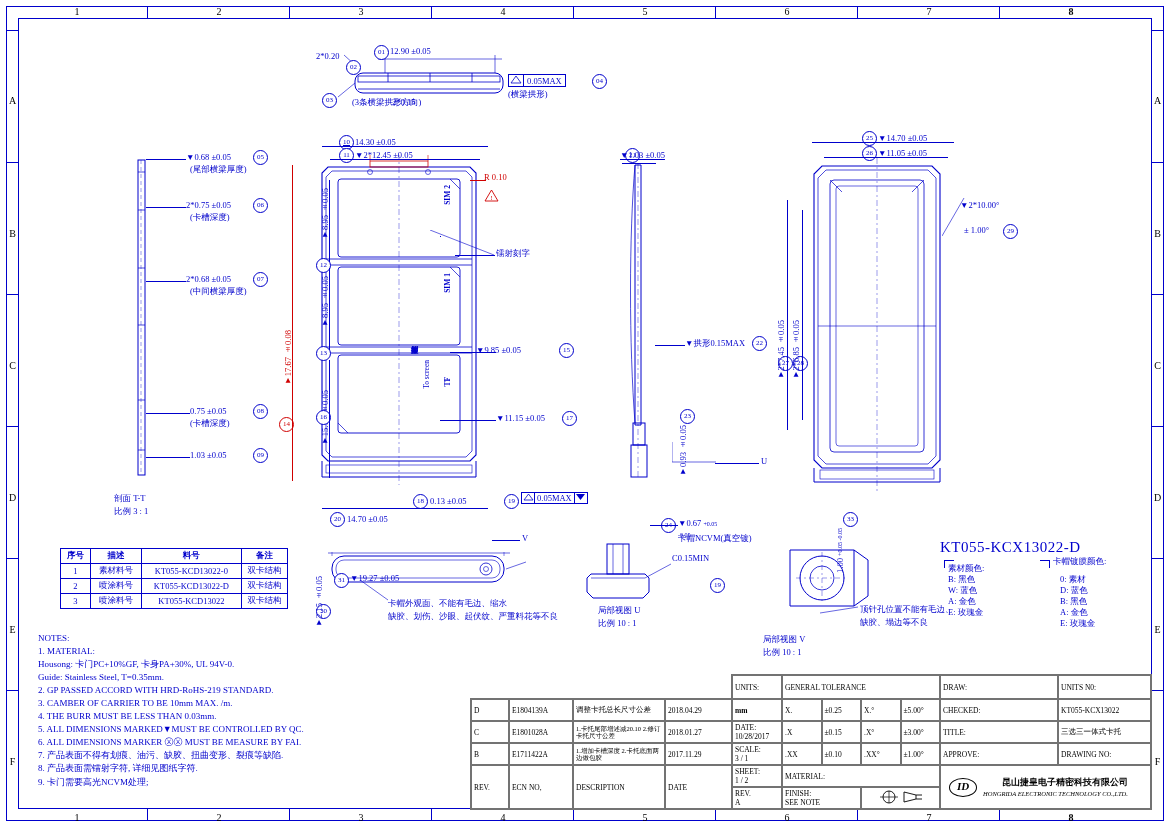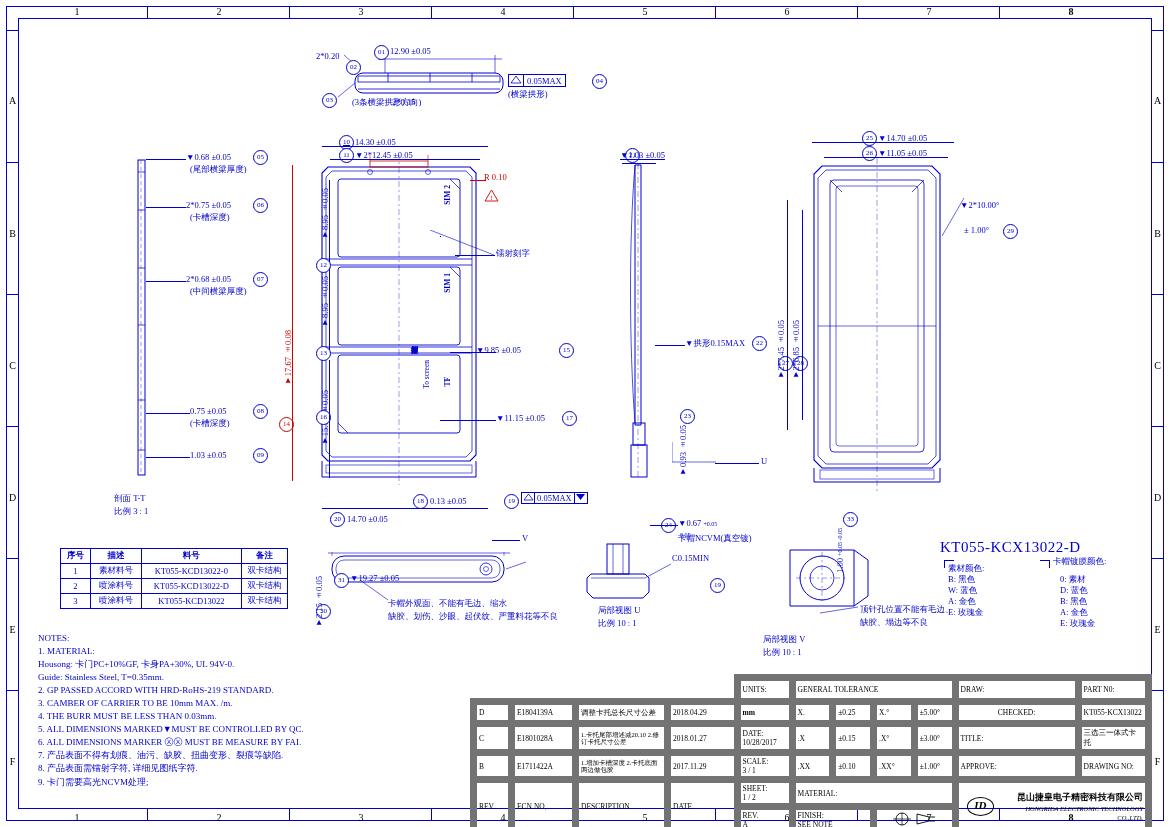--- a/index.html
+++ b/index.html
@@ -19,21 +19,21 @@
   .h{height:0;border-top:1px solid #0000cc;}
   .v{width:0;border-left:1px solid #0000cc;}
   .hr{height:0;border-top:1px solid #d00000;}
   .vr{width:0;border-left:1px solid #d00000;}
   
   .bal{border:1px solid #0000cc;border-radius:50%;width:13px;height:13px;font-size:7px;line-height:13px;text-align:center;color:#0000cc;background:#fff;}
   .bal.r{border-color:#d00000;color:#d00000;}
   
   table{border-collapse:collapse;}
   .tbl td,.tbl th{border:1px solid #0000cc;font-size:8.5px;padding:1px 3px;color:#0000cc;text-align:center;font-family:"Liberation Serif",serif;}
-  .tb2 td{border:7px solid #737373;font-size:7.5px;padding:1px 2px;color:#000;font-family:"Liberation Serif",serif;}
+  .tb2 td{border:2px solid #737373;font-size:7.5px;padding:1px 2px;color:#000;font-family:"Liberation Serif",serif;}
   .notes{font-size:9px;line-height:1.45;color:#0000cc;}
   .title-blue{font-size:15px;color:#0000cc;letter-spacing:.5px;}
   .cn{font-family:"DejaVu Sans",sans-serif;}
   .vtext180{writing-mode:vertical-rl;transform:rotate(180deg);}
 </style>
 </head>
 <body>
 
 <div id="sheet">
 
@@ -481,33 +481,33 @@
     <table class="tb2" style="width:682px;height:135px;table-layout:fixed;">
       <tbody>
           <tr style="height:24px;">
         <td rowspan="1" style="width:34px;border:none;"></td>
         <td rowspan="1" style="width:60px;border:none;"></td>
         <td rowspan="1" style="width:88px;border:none;"></td>
         <td rowspan="1" style="width:62px;border:none;"></td>
         <td style="width:44px;">UNITS:</td>
         <td colspan="4" style="width:152px;">GENERAL TOLERANCE</td>
         <td colspan="2" style="width:112px;text-align:left;">DRAW:</td>
-        <td colspan="2" style="text-align:left;">PART N0:</td>
+        <td colspan="2" style="text-align:left;">UNITS N0:</td>
       </tr>
       <tr style="height:22px;">
         <td>D</td>
         <td>E1804139A</td>
         <td>调整卡托总长尺寸公差</td>
         <td>2018.04.29</td>
         <td style="font-weight:bold;">mm</td>
         <td>X.</td>
         <td>±0.25</td>
         <td>X.°</td>
         <td>±5.00°</td>
-        <td colspan="2" style="text-align:center;margin-left:20px;">CHECKED:</td>
+        <td colspan="2" style="text-align:left;margin-left:20px;">CHECKED:</td>
         <td colspan="2" style="text-align:left;"><span>KT055-KCX13022</span></td>
       </tr>
       <tr style="height:22px;">
         <td>C</td>
         <td>E1801028A</td>
         <td style="font-size:6.5px;line-height:1.1;">1.卡托尾部增述减20.10
 2.修订卡托尺寸公差</td>
         <td>2018.01.27</td>
         <td style="text-align:left;"><span>DATE:</span><br><span>10/28/2017</span></td>
         <td>.X</td>

